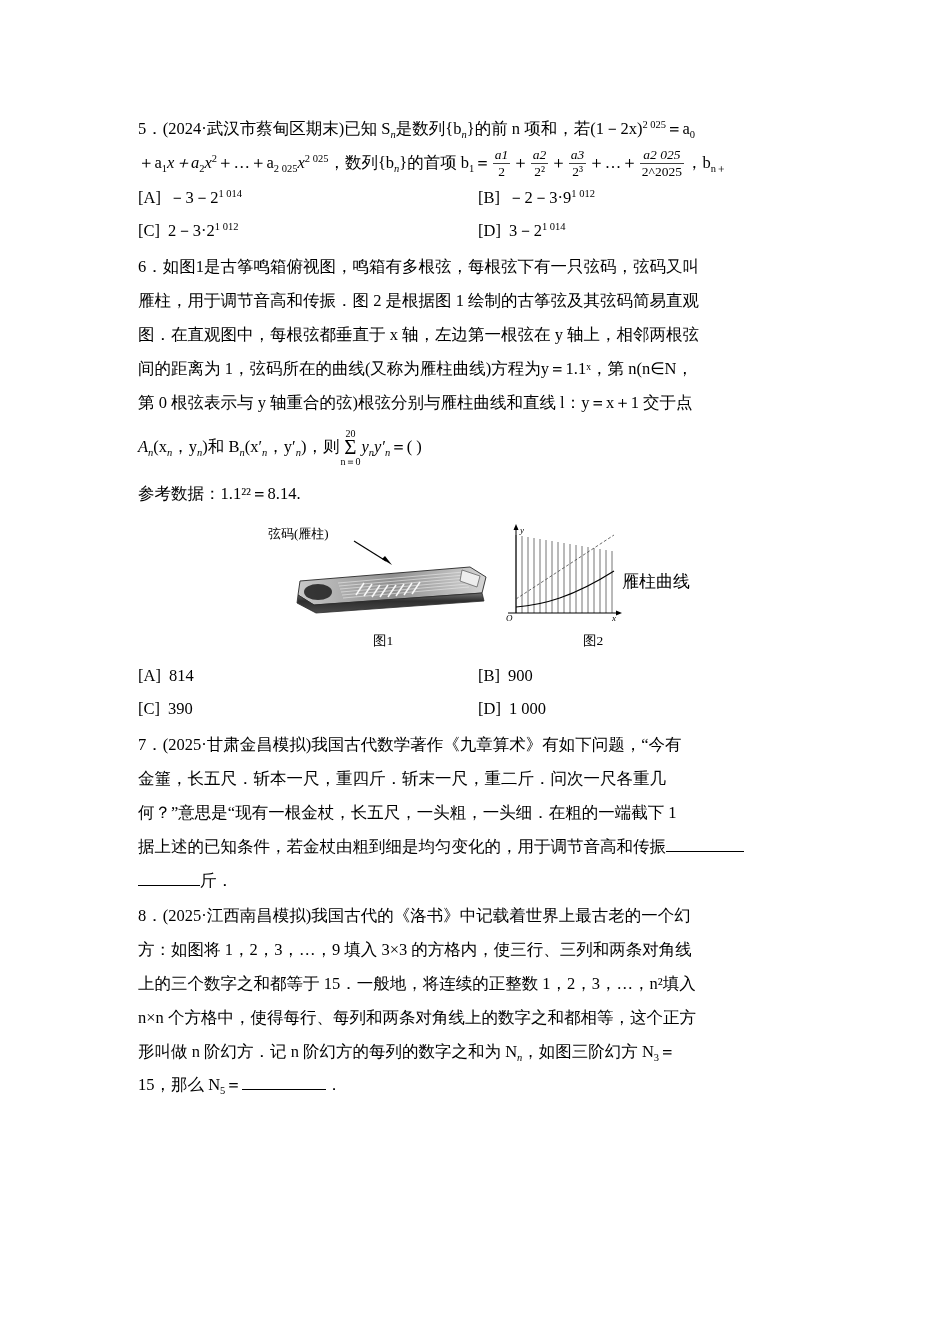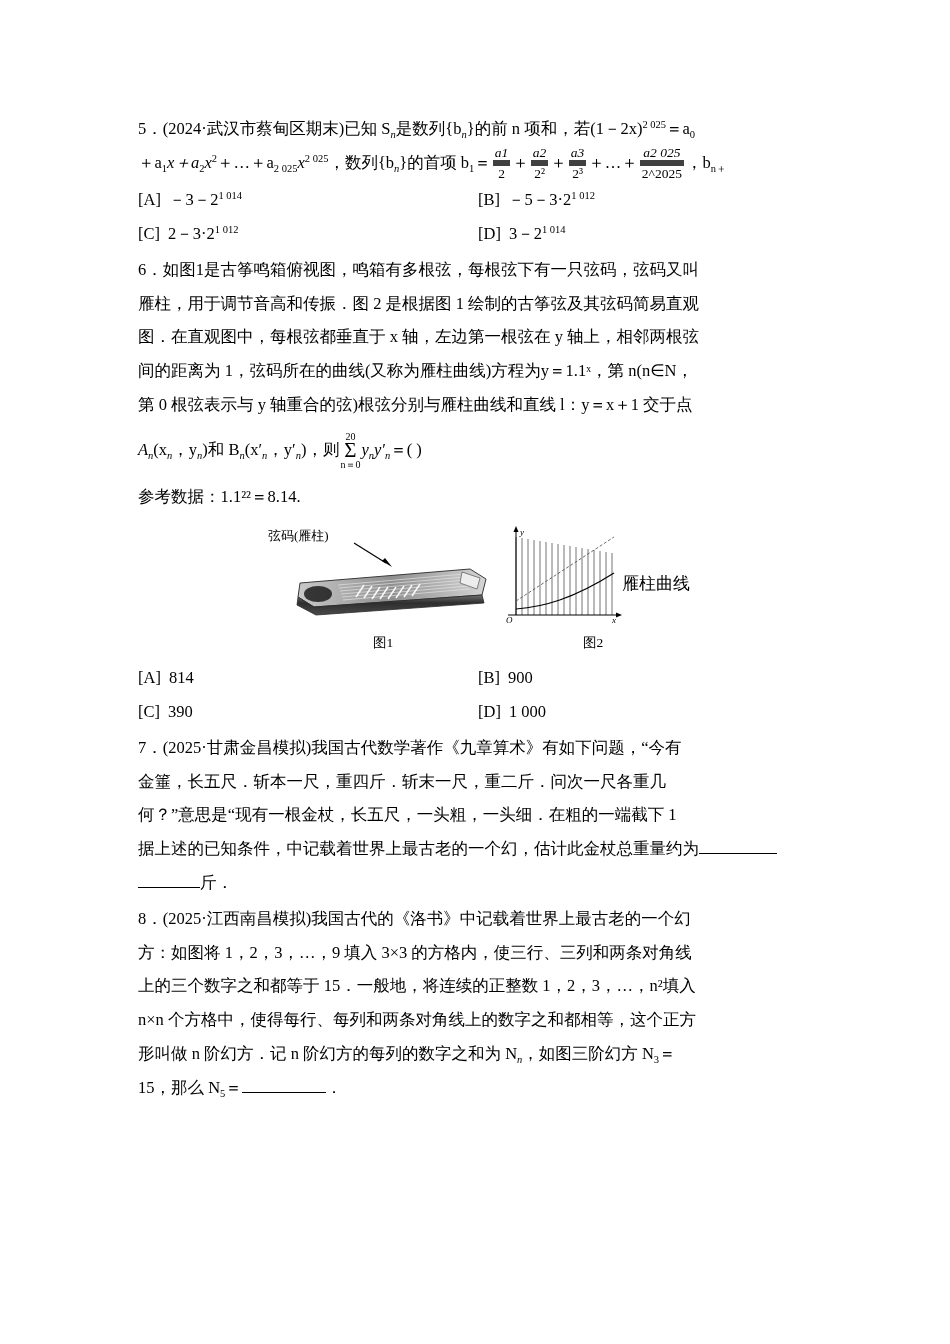--- a/index.html
+++ b/index.html
@@ -43,21 +43,21 @@
     text-align: center;
     font-size: 13.5px;
     line-height: 1.12;
     margin: 0 2px;
     position: relative;
     top: -1px;
   }
   .frac .num {
     display: block;
     padding: 0 2px;
-    border-bottom: 6px solid #404040;
+    border-bottom: 1px solid #404040;
   }
   .frac .den {
     display: block;
     padding: 0 2px;
   }
   .it { font-style: italic; }
   .sub { font-size: 10.5px; vertical-align: sub; }
   .sup { font-size: 10.5px; vertical-align: super; }
   .options {
     display: flex;
@@ -163,21 +163,21 @@
 
     <div class="q">
       <div class="q-body">
         <span>5．</span><span>(2024·武汉市蔡甸区期末)</span><span>已知 S</span><span class="it sub">n</span><span>是数列{b</span><span class="it sub">n</span><span>}的前 n 项和，若(1－2x)</span><span class="sup">2 025</span><span>＝a</span><span class="sub">0</span>
       </div>
       <div class="q-body">
         <span>＋a</span><span class="sub">1</span><span class="it">x＋a</span><span class="sub">2</span><span class="it">x</span><span class="sup">2</span><span>＋…＋a</span><span class="sub">2 025</span><span class="it">x</span><span class="sup">2 025</span><span>，数列{b</span><span class="it sub">n</span><span>}的首项 b</span><span class="sub">1</span><span>＝</span><span class="frac"><span class="num it">a1</span><span class="den">2</span></span><span>＋</span><span class="frac"><span class="num it">a2</span><span class="den">2²</span></span><span>＋</span><span class="frac"><span class="num it">a3</span><span class="den">2³</span></span><span>＋…＋</span><span class="frac"><span class="num it">a2 025</span><span class="den">2^2025</span></span><span>，b</span><span class="sub">n＋</span>
       </div>
       <div class="options">
         <div class="opt"><span class="lbl">[A]</span><span>－3－2</span><span class="sup">1 014</span></div>
-        <div class="opt"><span class="lbl">[B]</span><span>－5－3·2</span><span class="sup">1 012</span></div>
+        <div class="opt"><span class="lbl">[B]</span><span>－2－3·9</span><span class="sup">1 012</span></div>
         <div class="opt"><span class="lbl">[C]</span><span>2－3·2</span><span class="sup">1 012</span></div>
         <div class="opt"><span class="lbl">[D]</span><span>3－2</span><span class="sup">1 014</span></div>
       </div>
     </div>
 
     <div class="q">
       <div class="q-body">
         <span>6．</span><span>如图1是古筝鸣箱俯视图，鸣箱有多根弦，每根弦下有一只弦码，弦码又叫</span>
       </div>
       <div class="q-body"><span>雁柱，用于调节音高和传振．图 2 是根据图 1 绘制的古筝弦及其弦码简易直观</span></div>
@@ -282,21 +282,21 @@
         <div class="opt"><span class="lbl">[D]</span><span>1 000</span></div>
       </div>
     </div>
 
     <div class="q">
       <div class="q-body">
         <span>7．</span><span>(2025·甘肃金昌模拟)</span><span>我国古代数学著作《九章算术》有如下问题，“今有</span>
       </div>
       <div class="q-body"><span>金箠，长五尺．斩本一尺，重四斤．斩末一尺，重二斤．问次一尺各重几</span></div>
       <div class="q-body"><span>何？”意思是“现有一根金杖，长五尺，一头粗，一头细．在粗的一端截下 1</span></div>
-      <div class="q-body"><span>据上述的已知条件，中记载着世界上最古老的一个幻，估计此金杖总重量约为</span><span class="blank-line u-long"></span></div>
+      <div class="q-body"><span>据上述的已知条件，若金杖由粗到细是均匀变化的，用于调节音高和传振</span><span class="blank-line u-long"></span></div>
       <div class="q-body"><span class="blank-line u-mid"></span><span>斤．</span></div>
     </div>
 
     <div class="q">
       <div class="q-body">
         <span>8．</span><span>(2025·江西南昌模拟)</span><span>我国古代的《洛书》中记载着世界上最古老的一个幻</span>
       </div>
       <div class="q-body"><span>方：如图将 1，2，3，…，9 填入 3×3 的方格内，使三行、三列和两条对角线</span></div>
       <div class="q-body"><span>上的三个数字之和都等于 15．一般地，将连续的正整数 1，2，3，…，n²填入</span></div>
       <div class="q-body"><span>n×n 个方格中，使得每行、每列和两条对角线上的数字之和都相等，这个正方</span></div>

